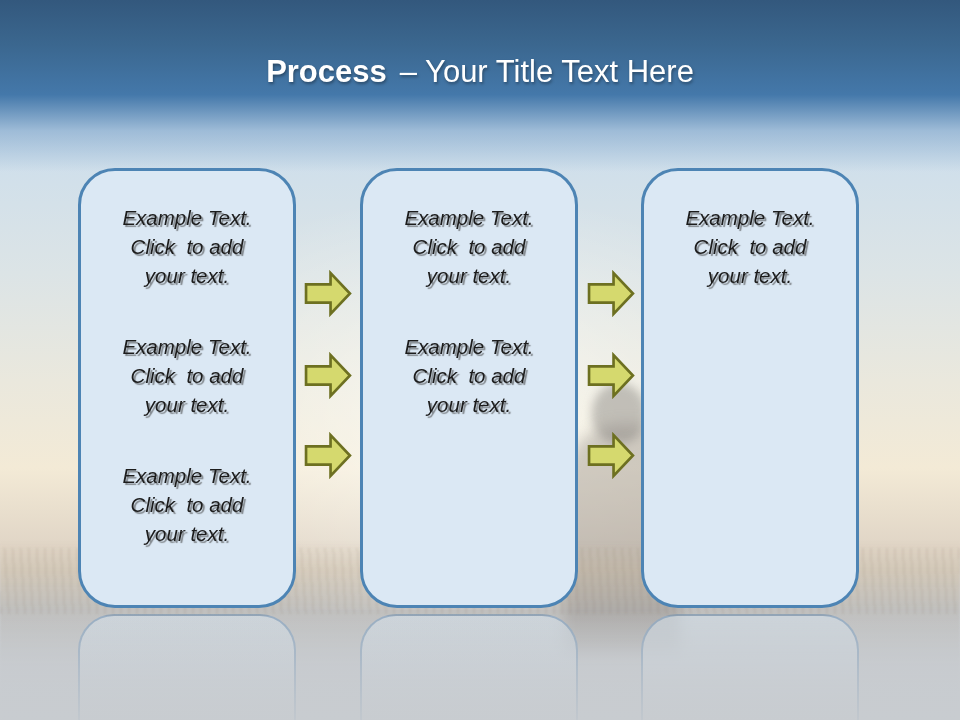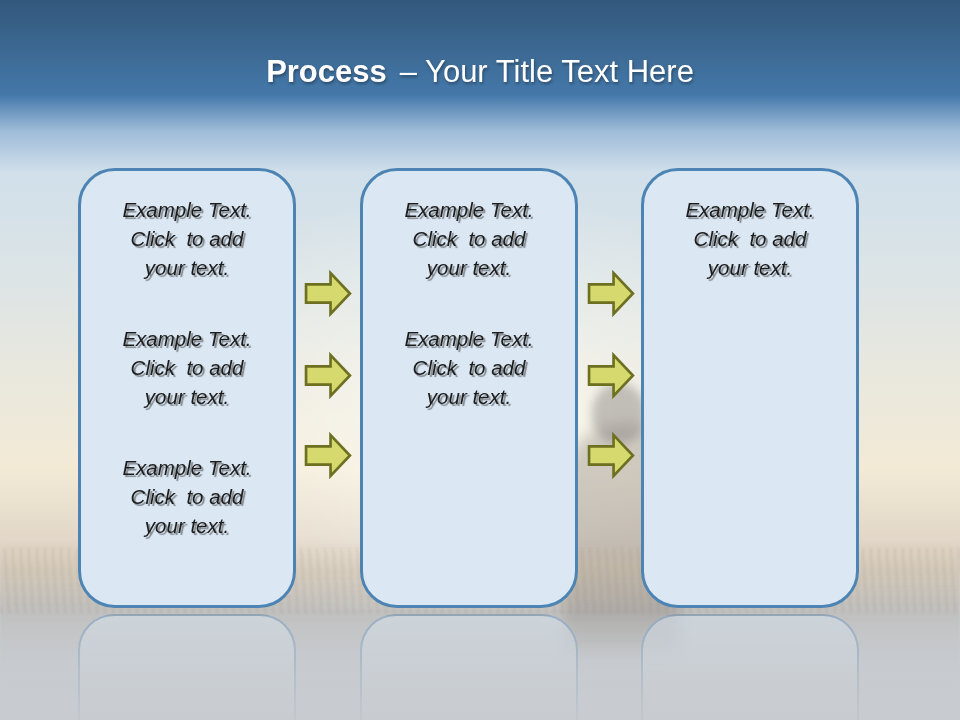--- a/index.html
+++ b/index.html
@@ -73,21 +73,21 @@
   }
   .slide-title .emphasis{font-weight:bold;}
   .slide-title .rest{font-weight:normal;margin-left:13px;}
   
   .pbox{
     position:absolute;top:168px;width:218px;height:440px;
     box-sizing:border-box;
     background:#dbe8f4;
     border:3px solid #4d84b4;
     border-radius:37px;
-    padding-top:24px;
+    padding-top:32px;
   }
   .pbox.b1{left:78px;}
   .pbox.b2{left:360px;}
   .pbox.b3{left:641px;}
   .pbox p{
     margin:0 0 42px 0;
     text-align:center;
     font-style:italic;
     font-size:20.5px;line-height:29px;
     color:#1c1c1c;

